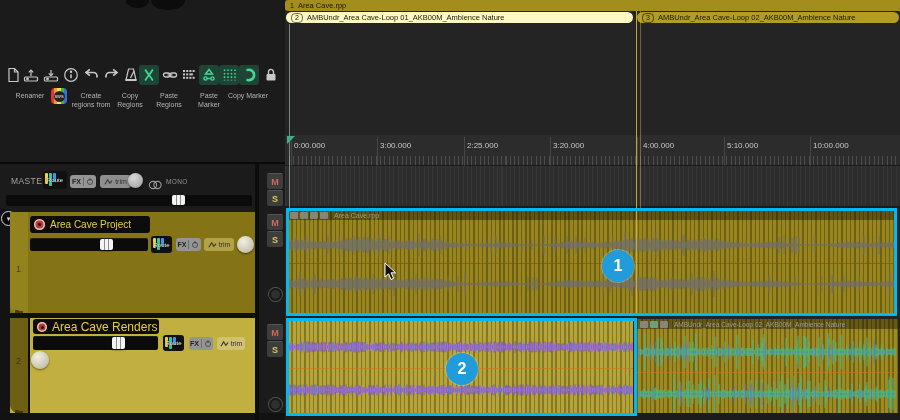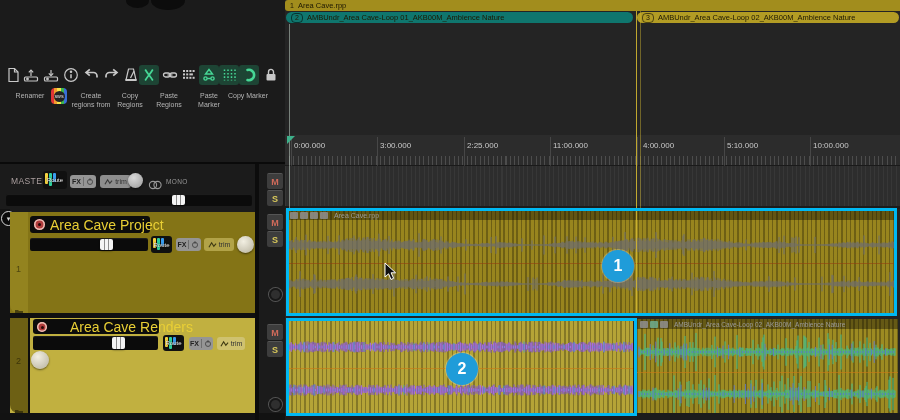--- a/index.html
+++ b/index.html
@@ -9,21 +9,21 @@
   .ico{position:absolute;width:18px;height:18px;display:flex;align-items:center;justify-content:center;}
   .ico svg{width:16px;height:16px;}
   .ico.act{background:#1d4434;border-radius:3px;width:20px;height:20px;}
   .tlbl{position:absolute;color:#b4b4b4;font-size:7px;line-height:1.35;text-align:center;}
   .msbtn{position:absolute;width:16px;height:15px;background:#3d3d3d;border-radius:2px;
          border-top:1px solid #555;font-size:9px;font-weight:bold;display:flex;align-items:center;justify-content:center;}
   .knob{position:absolute;border-radius:50%;background:radial-gradient(circle at 38% 32%,#f2efe2,#b5b09c);box-shadow:0 1px 2px rgba(0,0,0,.5);}
   .fader{position:absolute;background:#0b0b0b;border-radius:2px;box-shadow:inset 0 1px 1px rgba(255,255,255,.08);}
   .fhandle{position:absolute;background:linear-gradient(90deg,#f4f4f4 0 4px,#8c8c8c 4px 5px,#f4f4f4 5px 8px,#8c8c8c 8px 9px,#f4f4f4 9px);border-radius:2px;box-shadow:0 1px 2px rgba(0,0,0,.6);}
   .namebox{position:absolute;background:#0c0c0c;border-radius:3px;display:flex;align-items:center;gap:5px;padding-left:4px;box-sizing:border-box;}
-  .namebox .nm{color:#e9cf35;font-size:14px;white-space:nowrap;}
+  .namebox .nm{color:#e9cf35;font-size:10px;white-space:nowrap;}
   .rec{width:11px;height:11px;border-radius:50%;background:#b03c3c;box-shadow:inset 0 0 0 1.5px rgba(255,226,215,.8);position:relative;flex:0 0 auto;}
   .rec::after{content:"";position:absolute;left:4px;top:4px;width:3px;height:3px;border-radius:50%;background:#2a0808;}
   .graybtn{position:absolute;background:#959595;border-radius:3px;display:flex;align-items:center;justify-content:center;gap:2px;
            color:#222;font-size:7px;font-weight:bold;}
   .routebtn{position:absolute;background:#101010;border-radius:3px;display:flex;align-items:center;justify-content:center;
             color:#eee;font-size:6px;}
   .routebtn .bars{position:absolute;left:2px;top:2px;display:flex;gap:1px;}
   .routebtn .bars i{width:3px;border-radius:1px;display:block;}
   .trimbtn{position:absolute;border-radius:3px;display:flex;align-items:center;justify-content:center;gap:2px;color:#333;font-size:7px;}
   .pill{position:absolute;height:11px;border-radius:6px;display:flex;align-items:center;box-sizing:border-box;padding:0 5px;gap:4px;}
@@ -259,21 +259,21 @@
 
   <div class="abs" style="left:10px;top:318px;width:247px;height:95px;background:#c1b040;">
     <div class="abs" style="left:0;top:0;width:18px;height:95px;background:#6d6014;border-radius:0 0 0 8px;"></div>
     <div class="abs" style="left:18px;top:0;width:2px;height:95px;background:#0d0d0d;"></div>
     <span class="numstrip" style="left:6px;top:38px;color:#3d350a;">2</span>
     <span class="abs" style="left:4px;top:84px;"><svg width="10" height="8" viewBox="0 0 10 8">
           <path d="M1 2h3l1 1h4v4H1z" fill="#3c350b"></path>
         </svg></span>
     <div class="namebox" style="left:23px;top:1px;width:126px;height:15px;">
       <span class="rec" style="width:10px;height:10px;"></span>
-      <span class="nm" style="font-size:14px;margin-left:18px;">Area Cave Renders</span>
+      <span class="nm" style="font-size:12px;">Area Cave Renders</span>
       </div>
     <div class="fader" style="left:23px;top:18px;width:125px;height:14px;">
       <div class="fhandle" style="left:79px;top:1px;width:13px;height:12px;"></div>
       </div>
     <span class="routebtn" style="left:153px;top:17px;width:21px;height:16px;">
       <span class="bars">
           <i style="height:10px;background:#f5d23f;"></i>
           <i style="height:12px;background:#2fd0a0;"></i>
           <i style="height:8px;background:#3a9cf0;"></i>
         </span>
@@ -315,42 +315,42 @@
     </span>
   <span class="circbtn" style="left:269px;top:398px;"></span>
 
   <div class="abs" style="left:285px;top:0;width:615px;height:420px;background:#242424;"></div>
 
   <div class="abs" style="left:285px;top:0;width:615px;height:11px;background:#a28d1d;border-radius:3px 0 0 3px;display:flex;align-items:center;gap:4px;padding-left:5px;box-sizing:border-box;">
     <span style="font-size:7px;color:#221c04;">1</span>
     <span style="font-size:7.5px;color:#1d1803;">Area Cave.rpp</span>
     </div>
 
-  <div class="pill" style="left:286px;top:12px;width:347px;background:#0f766e;">
+  <div class="pill" style="left:286px;top:12px;width:347px;background:#fef9c3;">
     <span class="num">2</span>
     <span class="rnm">AMBUndr_Area Cave-Loop 01_AKB00M_Ambience Nature</span>
     </div>
   <div class="pill" style="left:637px;top:12px;width:262px;background:#b29c24;">
     <span class="num">3</span>
     <span class="rnm">AMBUndr_Area Cave-Loop 02_AKB00M_Ambience Nature</span>
     </div>
 
   <div class="abs" style="left:285px;top:135px;width:615px;height:30px;background:#2c2c2c;border-bottom:1px solid #1a1a1a;"></div>
   <div class="abs" style="left:289px;top:156px;width:611px;height:9px;background:repeating-linear-gradient(90deg,#555 0 1px,transparent 1px 4.33px);opacity:.8;"></div>
   <div class="tickline" style="left:291px;"></div>
   <div class="tickline" style="left:377px;"></div>
   <div class="tickline" style="left:464px;"></div>
   <div class="tickline" style="left:550px;"></div>
   <div class="tickline" style="left:637px;"></div>
   <div class="tickline" style="left:724px;"></div>
   <div class="tickline" style="left:810px;"></div>
   <span class="ticklbl" style="left:294px;">0:00.000</span>
   <span class="ticklbl" style="left:380px;">3:00.000</span>
   <span class="ticklbl" style="left:467px;">2:25.000</span>
-  <span class="ticklbl" style="left:553px;">11:00.000</span>
+  <span class="ticklbl" style="left:553px;">3:20.000</span>
   <span class="ticklbl" style="left:643px;">4:00.000</span>
   <span class="ticklbl" style="left:727px;">5:10.000</span>
   <span class="ticklbl" style="left:813px;">10:00.000</span>
 
   <div class="abs" style="left:285px;top:166px;width:615px;height:42px;background:repeating-linear-gradient(90deg,#373737 0 1px,#2d2d2d 1px 4.33px);"></div>
   <div class="abs" style="left:285px;top:206px;width:615px;height:3px;background:#1c1c1c;"></div>
 
   <div class="abs" style="left:287px;top:210px;width:610px;height:106px;background:#98851e;border-radius:2px;
        background-image:repeating-linear-gradient(90deg,rgba(20,16,0,.32) 0 1.4px,transparent 1.4px 4.33px);">
     <div class="itemhdr" style="left:0;top:0;width:610px;">

